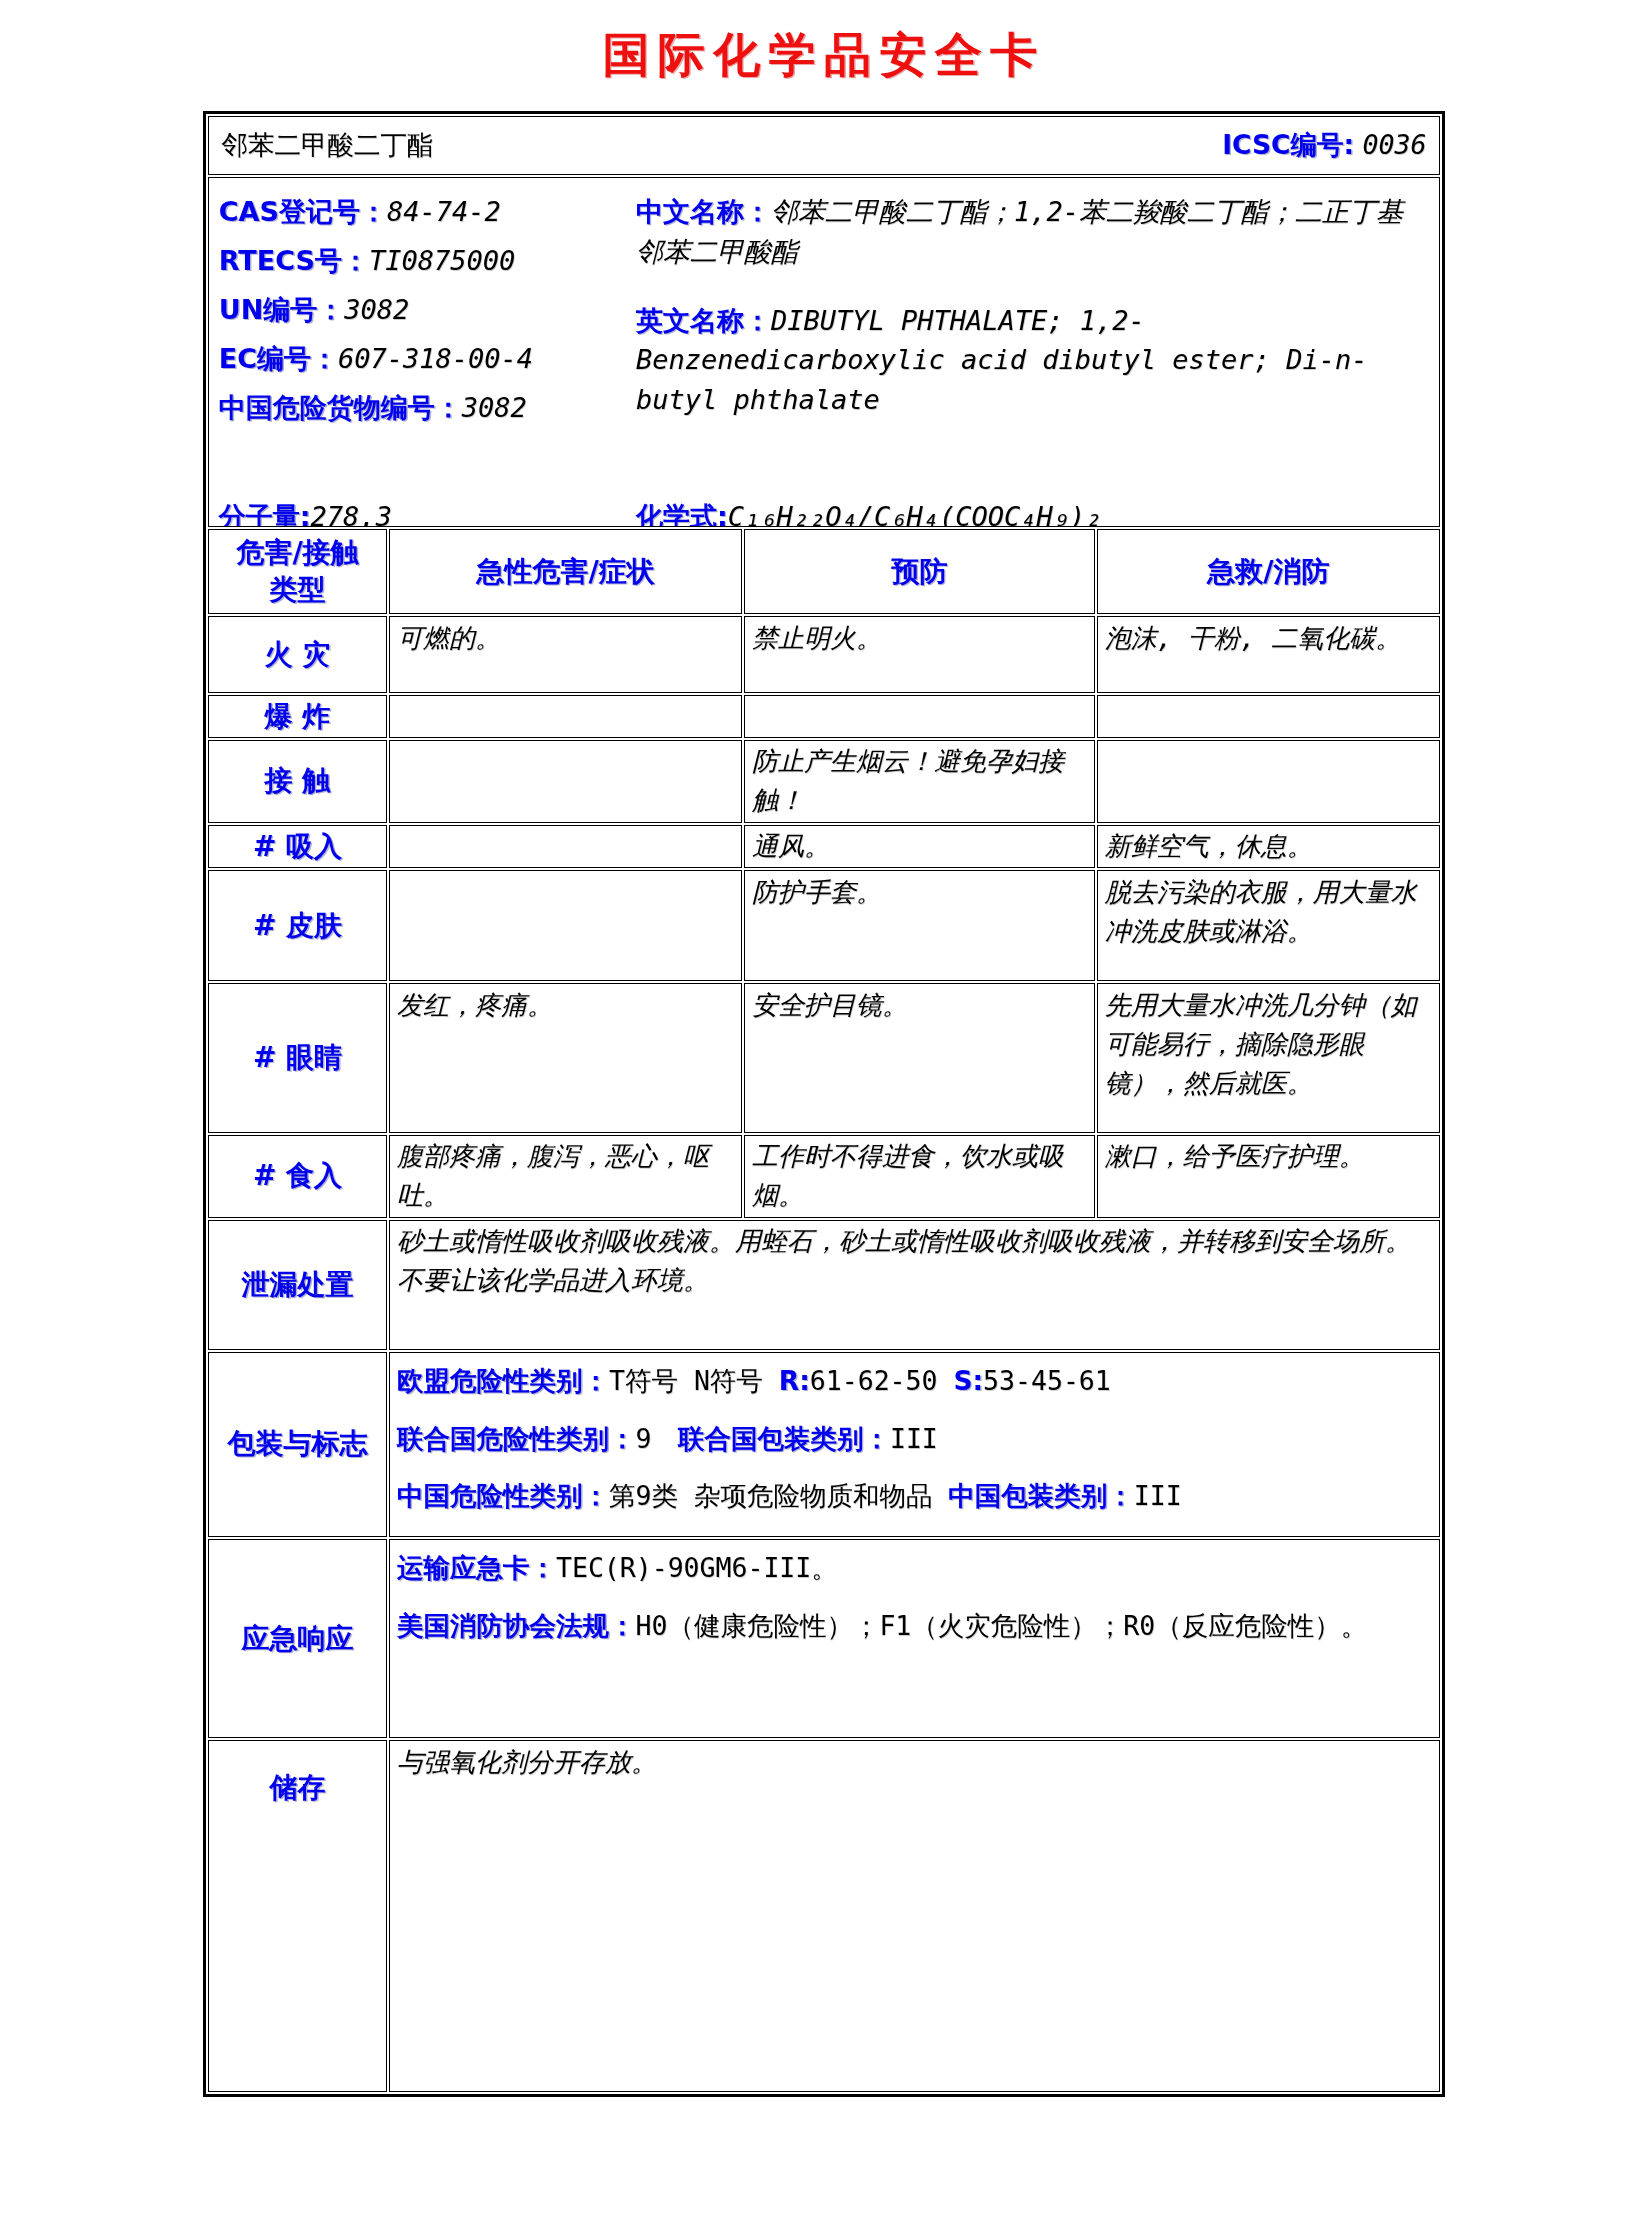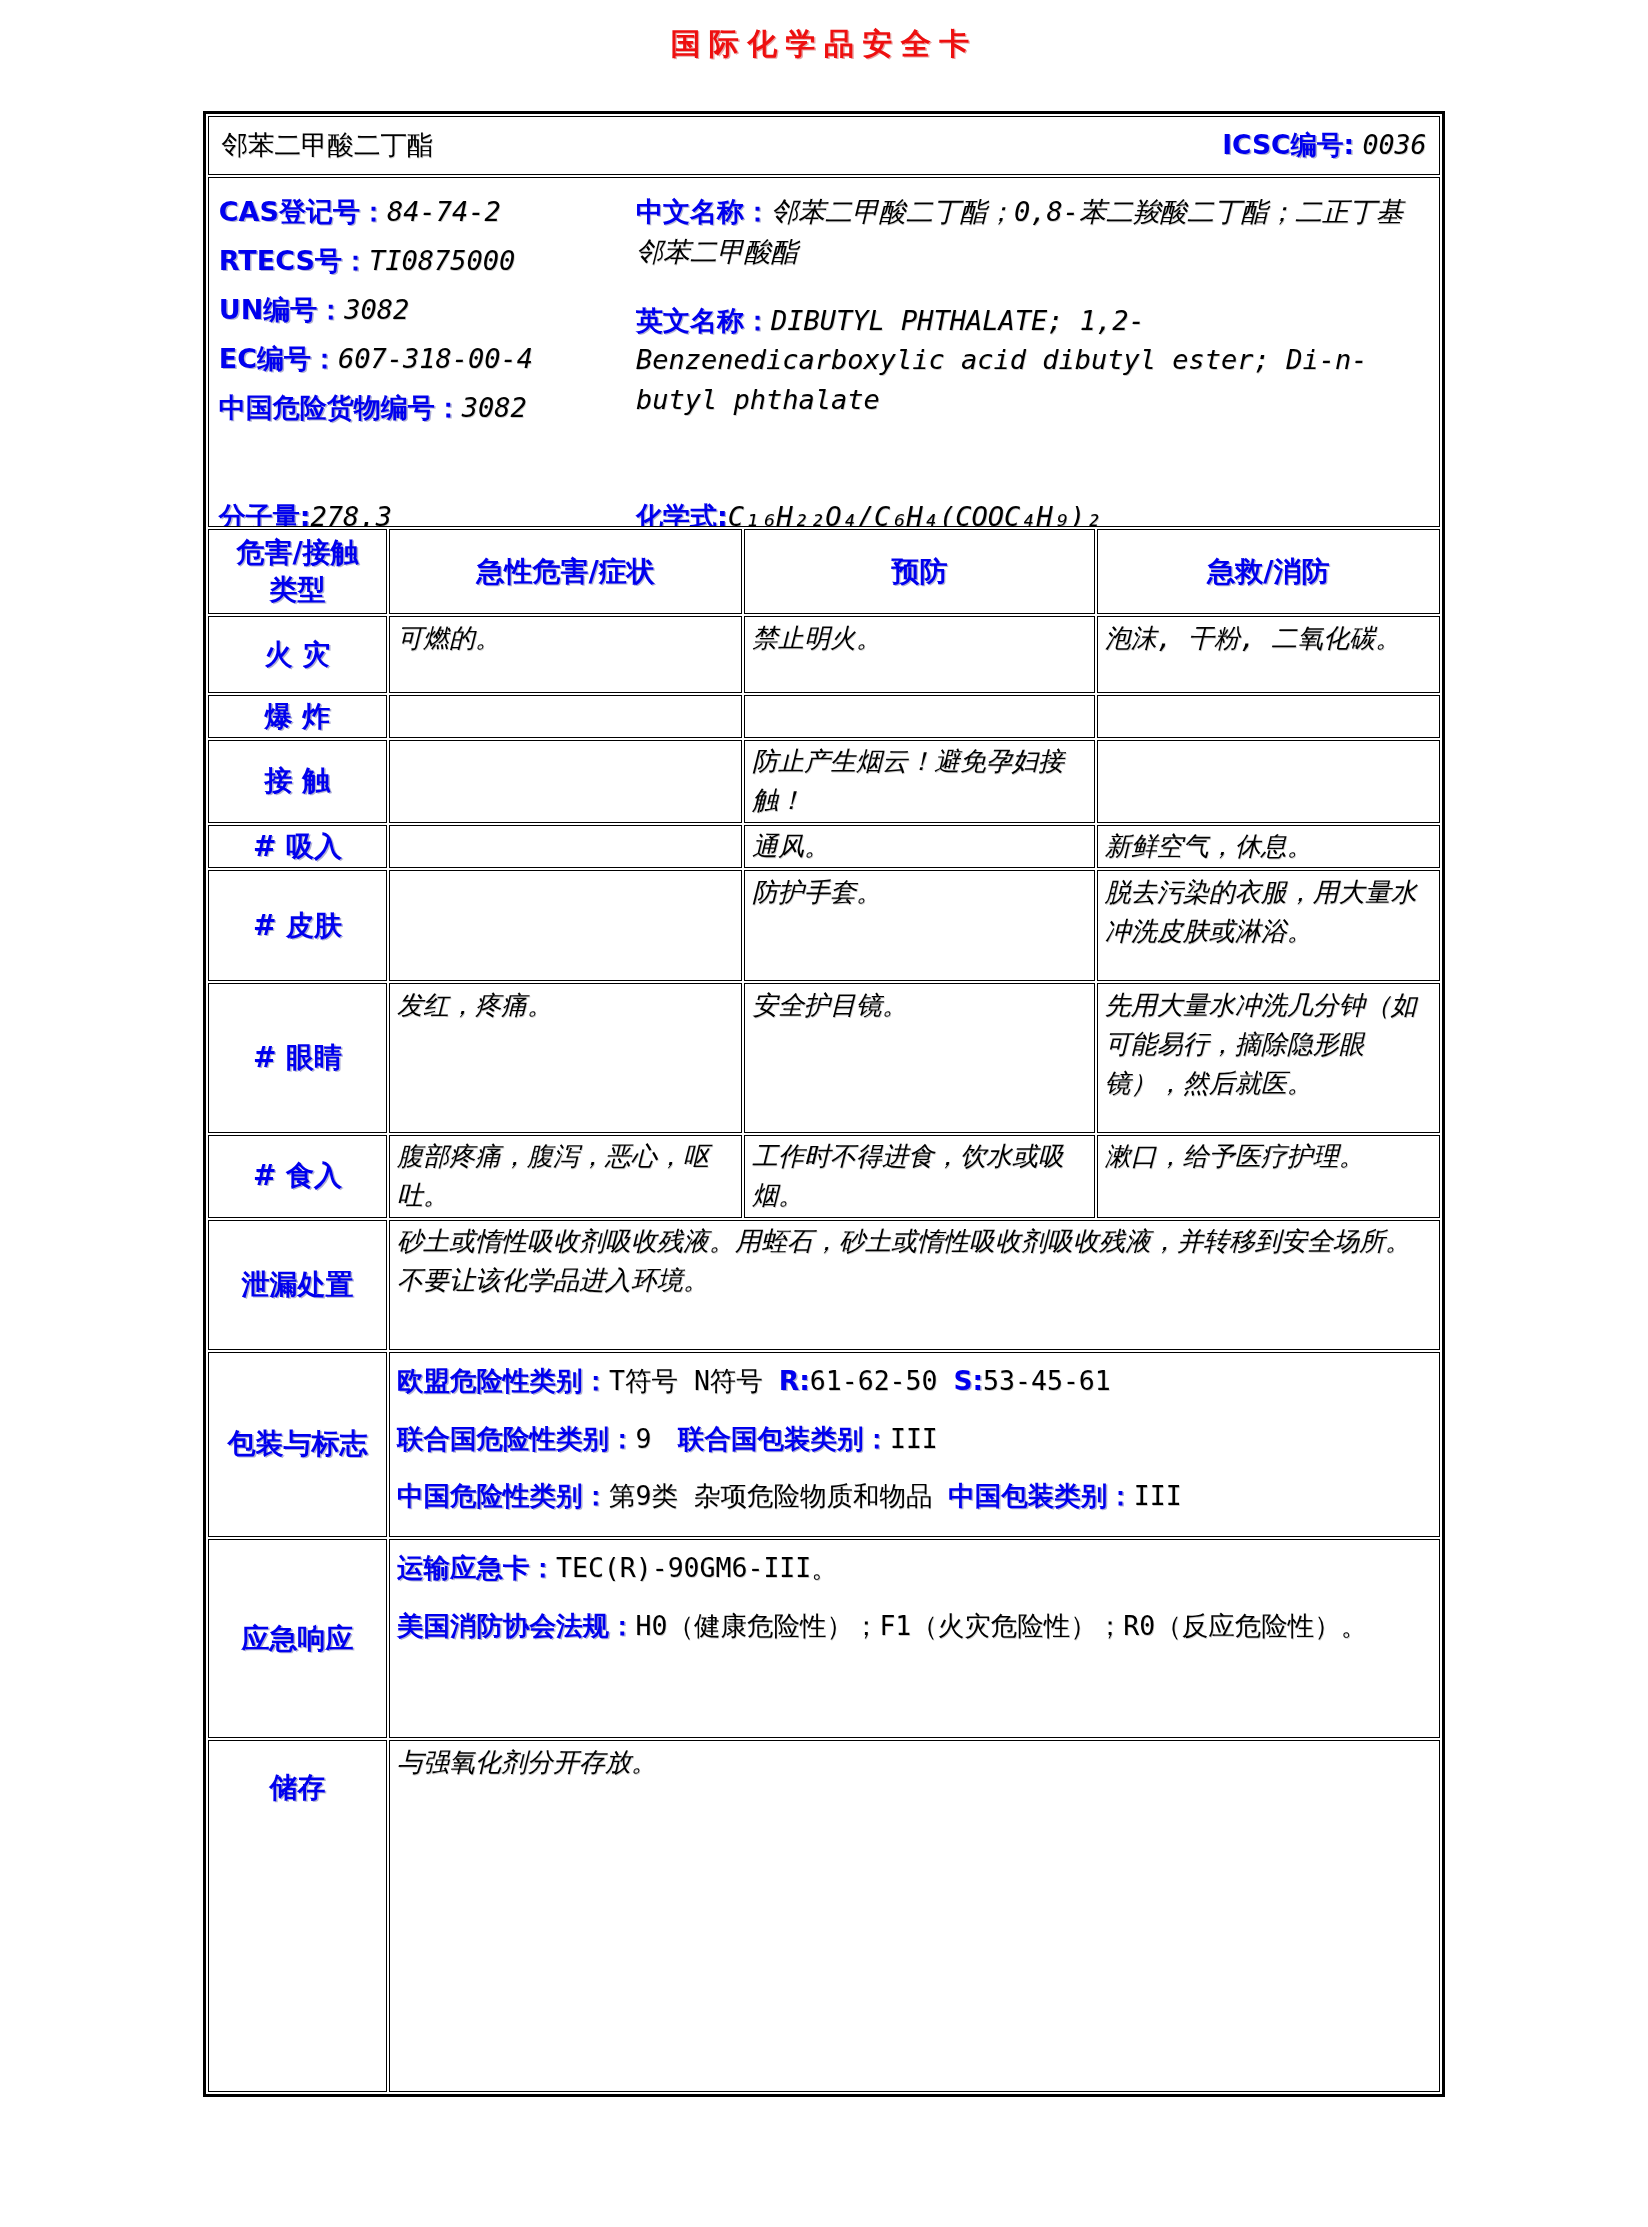--- a/index.html
+++ b/index.html
@@ -7,21 +7,21 @@
   }
   html,body{margin:0;padding:0;}
   body{
     width:1648px;height:2227px;background:var(--bg);
     font-family:"DejaVu Sans",sans-serif;color:var(--ink);
     position:relative;
   }
   .title{
     position:absolute;top:24px;left:0;right:0;margin:0;
     text-align:center;color:var(--red);
-    font-size:30px;font-weight:bold;letter-spacing:8.4px;
+    font-size:47px;font-weight:bold;letter-spacing:8.4px;
     font-family:"DejaVu Serif","DejaVu Sans",serif;
     text-shadow:1.4px 1.4px 0 rgba(180,0,0,0.35);
   }
   table.card{
     position:absolute;left:203px;top:111px;width:1242px;
     border:3.5px solid var(--line);
     border-collapse:separate;border-spacing:2.1px;
     table-layout:fixed;background:var(--bg);
   }
   td{border:1.4px solid var(--line);padding:1.4px 7px;vertical-align:top;overflow:hidden;}
@@ -104,21 +104,21 @@
       <div class="id-wrap">
         <div class="id-left">
           <div class="id-line"><span class="lbl">CAS登记号：</span><span class="val">84-74-2</span></div>
           <div class="id-line"><span class="lbl">RTECS号：</span><span class="val">TI0875000</span></div>
           <div class="id-line"><span class="lbl">UN编号：</span><span class="val">3082</span></div>
           <div class="id-line"><span class="lbl">EC编号：</span><span class="val">607-318-00-4</span></div>
           <div class="id-line"><span class="lbl">中国危险货物编号：</span><span class="val">3082</span></div>
           <div class="id-line bottom"><span class="lbl">分子量:</span><span class="val">278.3</span></div>
         </div>
         <div class="id-right">
-          <div class="id-line"><span class="lbl">中文名称：</span><span class="val">邻苯二甲酸二丁酯；0,8-苯二羧酸二丁酯；二正丁基邻苯二甲酸酯</span></div>
+          <div class="id-line"><span class="lbl">中文名称：</span><span class="val">邻苯二甲酸二丁酯；1,2-苯二羧酸二丁酯；二正丁基邻苯二甲酸酯</span></div>
           <div class="id-line en"><span class="lbl">英文名称：</span><span class="val">DIBUTYL PHTHALATE; 1,2-Benzenedicarboxylic acid dibutyl ester; Di-n-butyl phthalate</span></div>
           <div class="id-line bottom"><span class="lbl">化学式:</span><span class="val">C₁₆H₂₂O₄/C₆H₄(COOC₄H₉)₂</span></div>
         </div>
       </div>
     </td>
   </tr>
 
   <tr class="r-head">
     <td class="hcell lbl">危害/接触
 类型</td>

